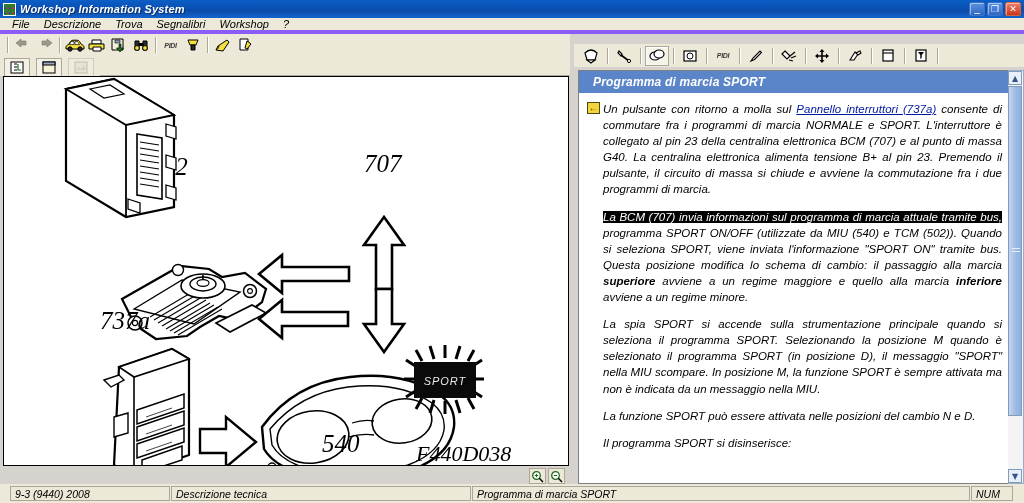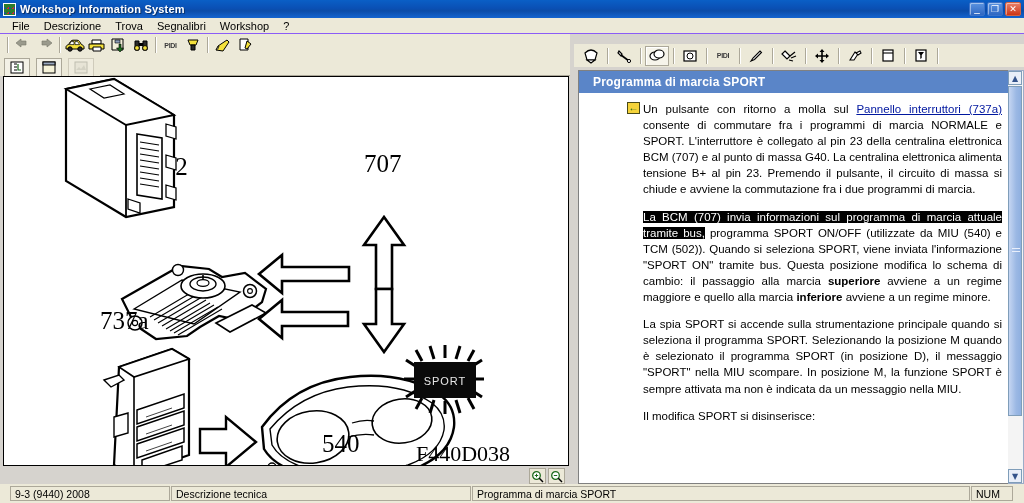--- a/index.html
+++ b/index.html
@@ -3,21 +3,21 @@
 <meta charset="utf-8">
 <style>
   * { box-sizing: border-box; }
   html, body {
     margin: 0; padding: 0;
     width: 1024px; height: 503px;
     overflow: hidden;
     font-family: "Liberation Sans", sans-serif;
     background: #d6d3ce;
   }
-  #app { position: relative; width: 964px; height: 503px; background: #d6d3ce; }
+  #app { position: relative; width: 964px; height: 503px; background: #d6d3ce; font-style: italic; }
 
   
   .titlebar {
     position: absolute; left: 0; top: 0; width: 1024px; height: 18px;
     background: linear-gradient(to bottom, #0a5fc6 0%, #0a50b5 45%, #0b4ca8 60%, #1464d0 100%);
     display: flex; align-items: center;
   }
   .title-ico {
     width: 13px; height: 13px; margin: 0 4px 0 3px; flex: 0 0 auto;
     background: #ffffff; position: relative; overflow: hidden;
@@ -43,21 +43,21 @@
   .tbtn.close { background: linear-gradient(to bottom, #e8826b, #cc3517); border-color: #d4613f; }
   .tbtn .g { position: absolute; inset: 0; color: #fff; font-size: 9px;
              display: flex; align-items: center; justify-content: center;
              font-family: "DejaVu Sans", sans-serif; line-height: 1; }
   .tbtn.min .g { align-items: flex-end; padding-bottom: 2px; font-size: 11px; }
 
   
   .menubar {
     position: absolute; left: 0; top: 18px; width: 1024px; height: 16px;
     background: #ece9d8; display: flex; align-items: center; padding-left: 5px;
-    border-bottom: 1px solid #8b5cf6;
+    border-bottom: 4px solid #8b5cf6;
   }
   .menu-item { font-size: 11px; color: #000; padding: 0 7px; white-space: nowrap; }
 
   
   .ltool {
     position: absolute; left: 0; top: 34px; width: 570px; height: 22px;
     background: #ece9d8; display: flex; align-items: center; padding-left: 4px;
   }
   .tb-ico {
     width: 21px; height: 19px; margin-right: 1px; display: flex;
@@ -104,21 +104,21 @@
                       box-shadow: inset 1px 1px 0 #fff; }
 
   .textpane {
     position: absolute; left: 578px; top: 70px; width: 430px; height: 414px;
     background: #fff; border: 1px solid #808080; border-right: none; overflow: hidden;
   }
   .doc-header {
     background: #5a85c8; color: #fff; font-size: 12px; font-weight: bold;
     padding: 4px 0 4px 14px; letter-spacing: .2px;
   }
-  .doc-body { padding: 8px 6px 0 8px; position: relative; margin-left: 40px; }
+  .doc-body { padding: 8px 6px 0 8px; position: relative; }
   .para {
     font-size: 11.5px; color: #000; line-height: 1.40; text-align: justify;
     margin: 0 0 11px 0; padding-left: 16px; position: relative;
   }
   .para.first { padding-left: 16px; }
   .retico {
     position: absolute; left: 0; top: 1px; width: 13px; height: 12px;
     background: #f5d33a; border: 1px solid #4a4a18;
   }
   .retico::after {
@@ -517,21 +517,22 @@
 
       <p class="para first">
         <span class="retico"></span><span>Un pulsante con ritorno a molla sul </span><span class="lnk">Pannello interruttori (737a)</span><span> consente di commutare fra i programmi di marcia NORMALE e SPORT. L'interruttore è collegato al pin 23 della centralina elettronica BCM (707) e al punto di massa G40. La centralina elettronica alimenta tensione B+ al pin 23. Premendo il pulsante, il circuito di massa si chiude e avviene la commutazione fra i due programmi di marcia.</span>
       </p>
 
       <p class="para">
         <span class="hl">La BCM (707) invia informazioni sul programma di marcia attuale tramite bus,</span><span> programma SPORT ON/OFF (utilizzate da MIU (540) e TCM (502)). Quando si seleziona SPORT, viene inviata l'informazione "SPORT ON" tramite bus. Questa posizione modifica lo schema di cambio: il passaggio alla marcia </span><span class="bd">superiore</span><span> avviene a un regime maggiore e quello alla marcia </span><span class="bd">inferiore</span><span> avviene a un regime minore.</span>
       </p>
 
       <p class="para">La spia SPORT si accende sulla strumentazione principale quando si seleziona il programma SPORT. Selezionando la posizione M quando è selezionato il programma SPORT (in posizione D), il messaggio "SPORT" nella MIU scompare. In posizione M, la funzione SPORT è sempre attivata ma non è indicata da un messaggio nella MIU.</p>
-      <p class="para">Il modifica SPORT si disinserisce:</p>
+      <p class="para">La funzione SPORT può essere attivata nelle posizioni del cambio N e D.</p>
+      <p class="para">Il programma SPORT si disinserisce:</p>
 
     </div>
   </div>
 
   <div class="vscroll">
     <div class="sb-arrow">▲</div>
     <div class="sb-thumb">
       <div class="sb-grip"></div>
     </div>
     <div class="sb-arrow bot">▼</div>

